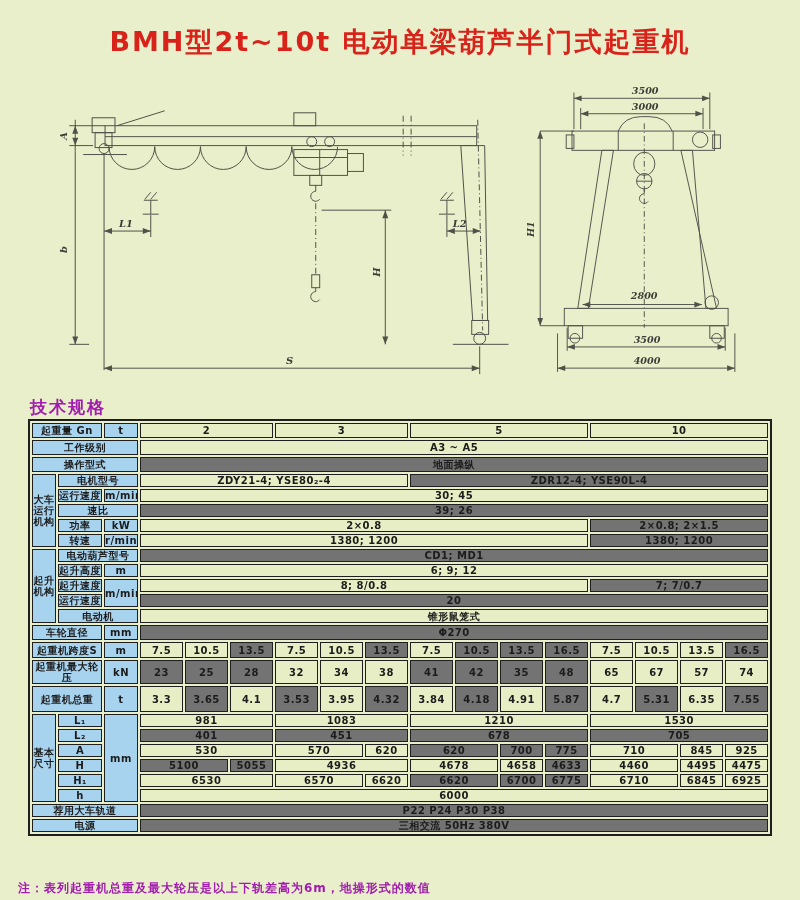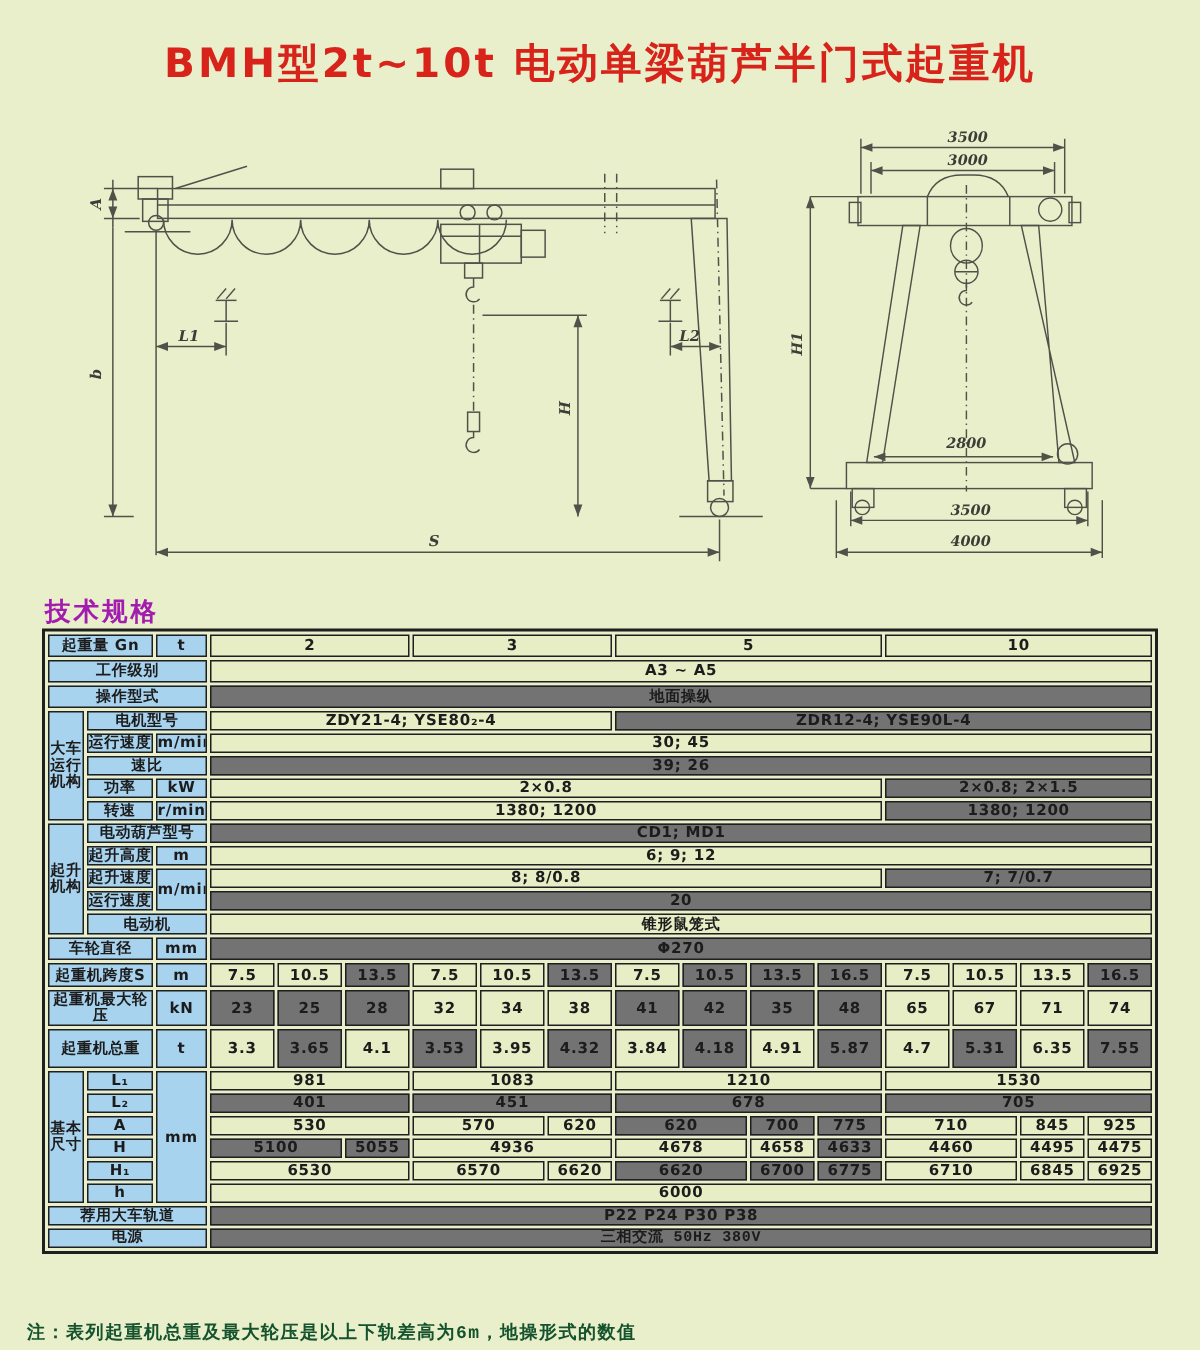--- a/index.html
+++ b/index.html
@@ -41,21 +41,21 @@
     font-size:10px;font-weight:bold;
     padding:0;line-height:1.1;overflow:hidden;
     letter-spacing:0.5px;
   }
   td.lab{background:#a8d3ee;}
   td.grp{background:#a8d3ee;word-break:break-all;line-height:1.15;padding:0 1px;}
   td.g{background:#e7eec5;}
   td.b{background:#737373;}
   .note{
     position:absolute;top:880px;left:18px;width:760px;
-    font-size:12px;font-weight:bold;color:#14532d;letter-spacing:1px;font-family:Liberation Mono, monospace;
+    font-size:12px;font-weight:bold;color:#a21caf;letter-spacing:1px;
   }
 </style>
 </head>
 <body>
 
 <div class="page-title">BMH型2t~10t 电动单梁葫芦半门式起重机</div>
 
 <div class="drawings">
 
   <svg class="dwg" width="495" height="318" viewBox="0 0 495 320" style="position:absolute;left:0;top:0;">
@@ -335,21 +335,21 @@
         <td class="b">28</td>
         <td class="g">32</td>
         <td class="g">34</td>
         <td class="g">38</td>
         <td class="b">41</td>
         <td class="b">42</td>
         <td class="b">35</td>
         <td class="b">48</td>
         <td class="g">65</td>
         <td class="g">67</td>
-        <td class="g">71</td>
+        <td class="g">57</td>
         <td class="g">74</td>
       </tr>
       <tr style="height: 26px;">
         <td colspan="2" class="lab">起重机总重</td>
         <td class="lab">t</td>
         <td class="g">3.3</td>
         <td class="b">3.65</td>
         <td class="g">4.1</td>
         <td class="b">3.53</td>
         <td class="g">3.95</td>
@@ -416,20 +416,20 @@
         <td class="g">6925</td>
       </tr>
       <tr style="height: 12px;">
         <td class="lab">h</td>
         <td colspan="14" class="g">6000</td>
       </tr>
       <tr style="height: 13px;">
         <td colspan="3" class="lab">荐用大车轨道</td>
         <td colspan="14" class="b">P22   P24   P30   P38</td>
       </tr>
-      <tr style="height: 13px; font-family: Liberation Mono, monospace;">
+      <tr style="height: 13px;">
         <td colspan="3" class="lab">电源</td>
         <td colspan="14" class="b">三相交流   50Hz   380V</td>
       </tr>
     </tbody>
 </table>
 
 <div class="note">注：表列起重机总重及最大轮压是以上下轨差高为6m，地操形式的数值</div>
 
 </body></html>

